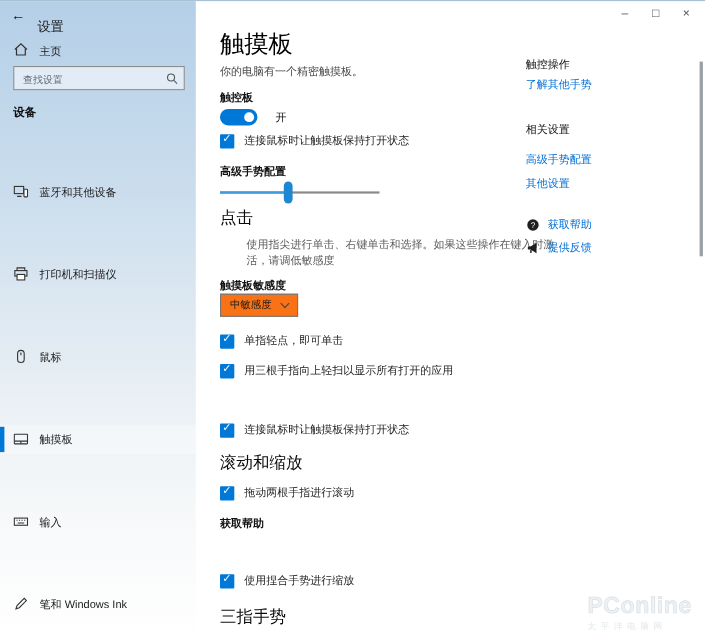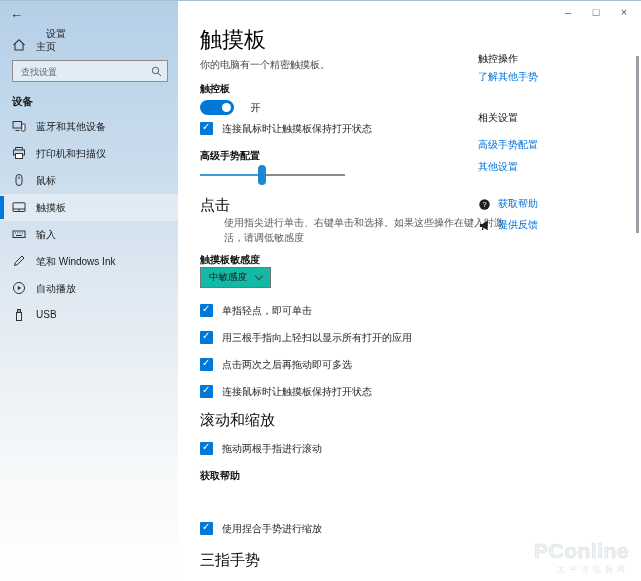--- a/index.html
+++ b/index.html
@@ -4,31 +4,31 @@
 <style>
   html,body{margin:0;padding:0;}
   body{width:641px;height:581px;overflow:hidden;font-family:"Liberation Sans","DejaVu Sans",sans-serif;background:#fff;}
   #window{position:relative;width:641px;height:581px;background:#fff;border-top:1px solid #a9bfd2;box-sizing:border-box;overflow:hidden;}
 
   
   #sidebar{position:absolute;left:0;top:0;width:178px;height:581px;
     background:linear-gradient(180deg,#b5cfe7 0%,#bdd5ea 12%,#cbdded 30%,#dde8f1 48%,#ecf1f5 65%,#f7f9fa 82%,#ffffff 100%);}
   .titlebar-left{position:absolute;left:0;top:0;width:178px;height:30px;}
   .back-btn{position:absolute;left:10px;top:5px;font-size:13px;color:#222;cursor:pointer;}
-  .app-title{position:absolute;left:34px;top:26px;font-size:10px;color:#1a1a1a;margin-left:12px;}
+  .app-title{position:absolute;left:34px;top:15px;font-size:12px;color:#1a1a1a;}
   .home-row{position:absolute;left:0;top:34px;width:204px;height:24px;}
   .home-icon{position:absolute;left:12px;top:3px;}
   .home-label{position:absolute;left:36px;top:5px;font-size:10px;color:#1a1a1a;}
   .searchbox{position:absolute;left:12px;top:59px;width:156px;height:22px;border:1px solid #8e8e8e;background:rgba(255,255,255,0.55);box-sizing:border-box;}
   .searchbox input{position:absolute;left:6px;top:1px;width:128px;height:18px;border:none;background:transparent;font-size:9px;color:#333;outline:none;font-family:inherit;}
   .searchbox input::placeholder{color:#5f6a73;opacity:1;}
   .search-icon{position:absolute;right:5px;top:5px;}
   .side-section{position:absolute;left:12px;top:94px;font-size:10.5px;font-weight:700;color:#111;}
   #navlist{position:absolute;left:0;top:112px;width:178px;}
-  .navitem{position:relative;height:27px;cursor:pointer;}
+  .navitem{position:relative;height:27px;cursor:pointer;margin-top:48px;}
   .navitem .navicon{position:absolute;left:12px;top:6px;width:14px;height:14px;}
   .navitem .navlabel{position:absolute;left:36px;top:7px;font-size:10px;color:#1a1a1a;white-space:nowrap;}
   .navitem.sel{background:rgba(255,255,255,0.35);}
   .navitem.sel::before{content:"";position:absolute;left:0;top:2px;width:4px;height:23px;background:#0078d7;}
 
   
   .win-controls{position:absolute;top:0;right:3px;height:24px;display:flex;}
   .win-btn{width:28px;height:24px;line-height:22px;text-align:center;font-size:11px;color:#555;cursor:pointer;}
 
   
@@ -46,36 +46,36 @@
   .cbrow{position:absolute;left:200px;display:flex;align-items:flex-start;}
   .cb{flex:0 0 auto;width:13px;height:13px;background:#0078d7;border-radius:1px;position:relative;cursor:pointer;}
   .cb::after{content:"✓";position:absolute;left:2px;top:-1px;font-size:10px;font-weight:700;color:#fff;}
   .cblabel{margin-left:9px;font-size:10px;color:#1f1f1f;line-height:13px;white-space:nowrap;}
 
   .slider{position:absolute;left:200px;top:164px;width:145px;height:20px;cursor:pointer;}
   .slider .track{position:absolute;left:0;top:9px;width:100%;height:2px;background:#8a8a8a;}
   .slider .fill{position:absolute;left:0;top:9px;height:2px;background:#3e9bdc;}
   .slider .handle{position:absolute;top:0;width:8px;height:20px;border-radius:4px;background:#1d87d2;cursor:pointer;}
 
-  .dropdown{position:absolute;display:inline-flex;align-items:center;height:21px;padding:0 8px;border:1px solid #767676;background:#14b8a6;font-size:9.5px;color:#1a1a1a;cursor:pointer;box-sizing:border-box;}
+  .dropdown{position:absolute;display:inline-flex;align-items:center;height:21px;padding:0 8px;border:1px solid #767676;background:#f97316;font-size:9.5px;color:#1a1a1a;cursor:pointer;box-sizing:border-box;}
   .chev{width:5px;height:5px;border-right:1px solid #444;border-bottom:1px solid #444;transform:rotate(45deg);margin-left:9px;margin-top:-3px;}
 
   
   #aside{position:absolute;left:478px;top:51px;width:136px;}
   .aside-hdr{font-size:10px;font-weight:400;color:#111;}
   .aside-txt{margin-top:6px;font-size:10px;color:#555;line-height:1.45;}
   .link{font-size:10px;color:#0070d6;cursor:pointer;}
   .help-row{display:flex;align-items:center;margin-top:7px;}
   .help-row .hicon{flex:0 0 auto;width:13px;height:13px;margin-right:7px;}
 
   
   .scroll-thumb{position:absolute;left:636px;top:55px;width:3px;height:177px;background:#9aa0a6;cursor:pointer;}
 
   
-  .watermark{position:absolute;right:12px;bottom:6px;text-align:right;pointer-events:none;margin-left:7px;}
+  .watermark{position:absolute;right:12px;bottom:6px;text-align:left;pointer-events:none;margin-left:7px;}
   .wm1{font-size:21px;font-weight:700;color:#eef1f3;-webkit-text-stroke:0.6px #d9dfe3;letter-spacing:0.5px;}
   .wm2{font-size:8px;letter-spacing:4px;color:#e3e8eb;margin-top:1px;}
 
   svg{display:block;}
 </style>
 </head>
 <body>
 
 <div id="window">
 
@@ -206,40 +206,36 @@
     <span class="cblabel">连接鼠标时让触摸板保持打开状态</span>
   </div>
 
   <div class="lbl" style="top:148px">高级手势配置</div>
   <div class="slider">
     <span class="track"></span>
     <span class="fill" style="width: 43%;"></span>
     <span class="handle" style="left: calc(43% - 4px);"></span>
   </div>
 
-  <div class="sec-hdr" style="top:195px">点击</div>
+  <div class="sec-hdr" style="top:188px">点击</div>
   <div class="body-txt" style="top:214px;width:280px">使用指尖进行单击、右键单击和选择。如果这些操作在键入时激活，请调低敏感度</div>
 
   <div class="lbl" style="top:252px">触摸板敏感度</div>
   <div class="dropdown" style="left:200px;top:266px">
     <span>中敏感度</span>
     <span class="chev"></span>
   </div>
 
   <div class="cbrow" style="top:303px">
     <span class="cb"></span>
     <span class="cblabel">单指轻点，即可单击</span>
   </div>
   <div class="cbrow" style="top:330px">
     <span class="cb"></span>
     <span class="cblabel">用三根手指向上轻扫以显示所有打开的应用</span>
-  </div>
-  <div class="cbrow" style="top:357px">
-    <span class="cb"></span>
-    <span class="cblabel">点击两次之后再拖动即可多选</span>
   </div>
   <div class="cbrow" style="top:384px">
     <span class="cb"></span>
     <span class="cblabel">连接鼠标时让触摸板保持打开状态</span>
   </div>
 
   <div class="sec-hdr" style="top:410px">滚动和缩放</div>
   <div class="cbrow" style="top:441px">
     <span class="cb"></span>
     <span class="cblabel">拖动两根手指进行滚动</span>

